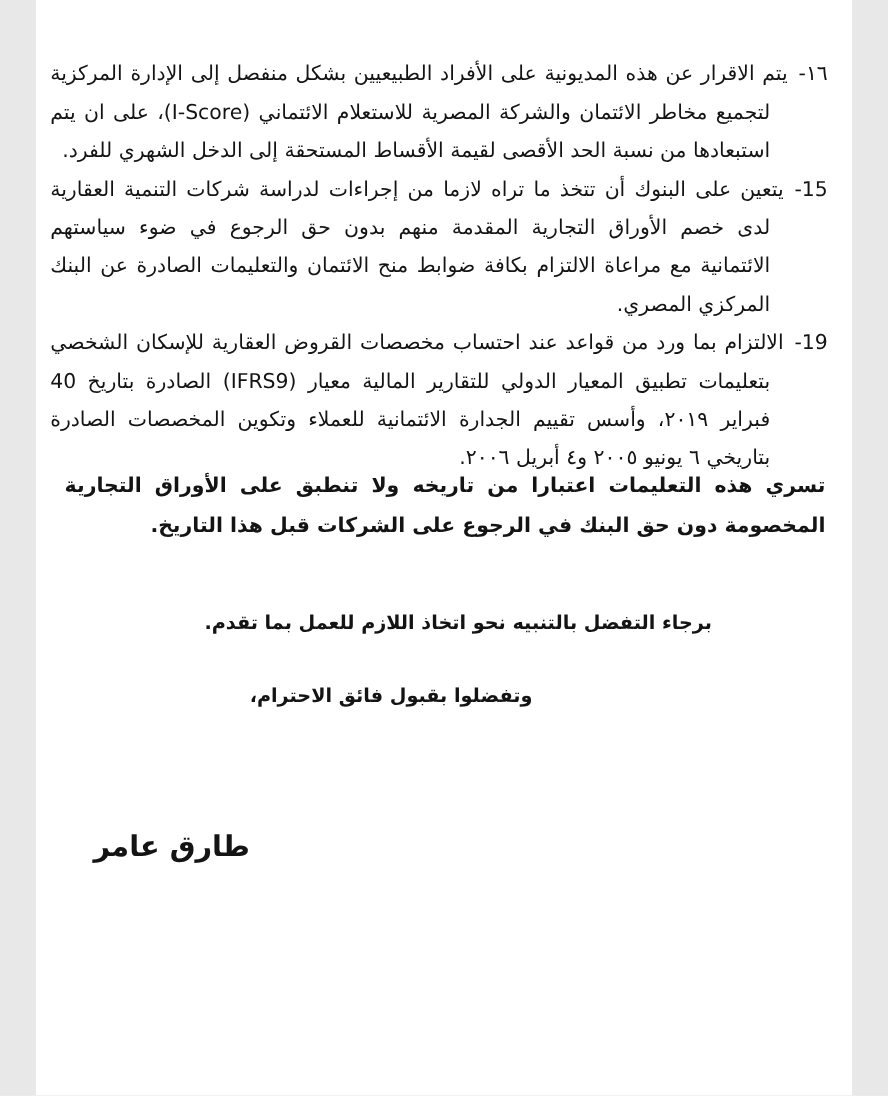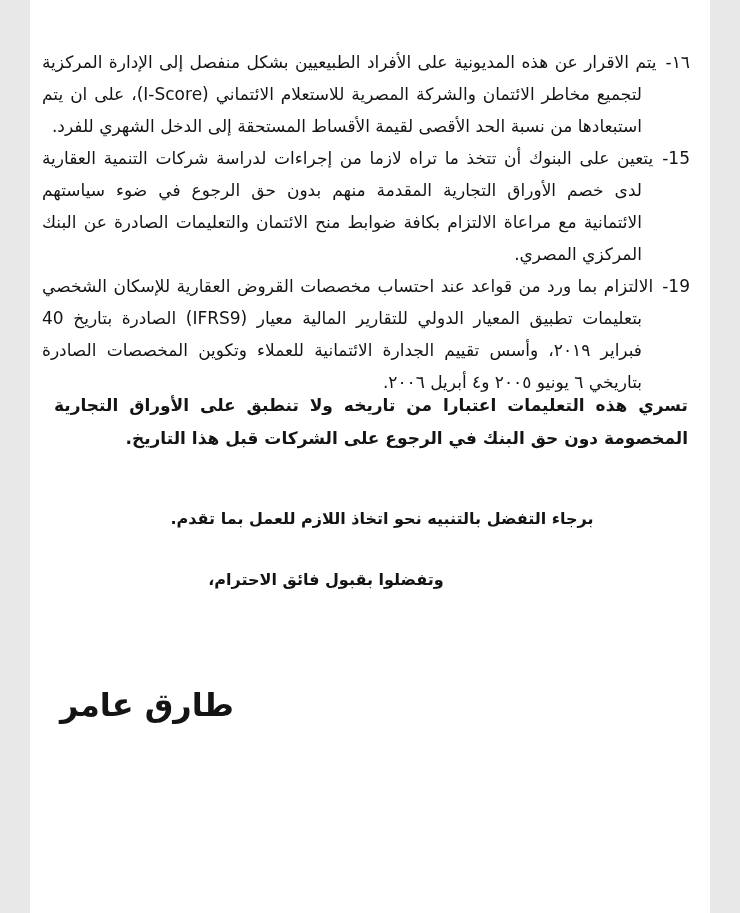--- a/index.html
+++ b/index.html
@@ -77,24 +77,24 @@
     text-align: center;
     transform: translateX(-44px);
     font-size: 16px;
     font-weight: bold;
     line-height: 24px;
   }
   
   .sig {
     position: absolute;
     top: 688px;
-    left: 30px;
+    left: 48px;
     margin: 0;
     direction: rtl;
-    font-size: 32px;
+    font-size: 24px;
     font-weight: bold;
     line-height: 34px;
     white-space: nowrap;
   }
 </style>
 </head>
 <body>
 
 <div class="page" style="background: rgb(255, 255, 255); color: rgb(20, 20, 20);">
 

